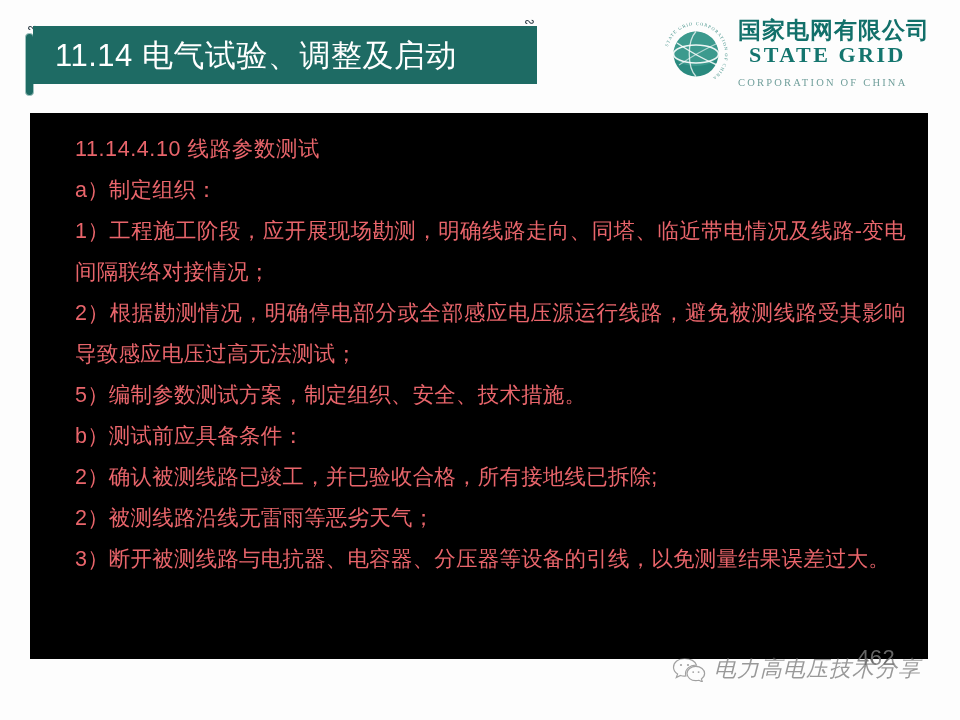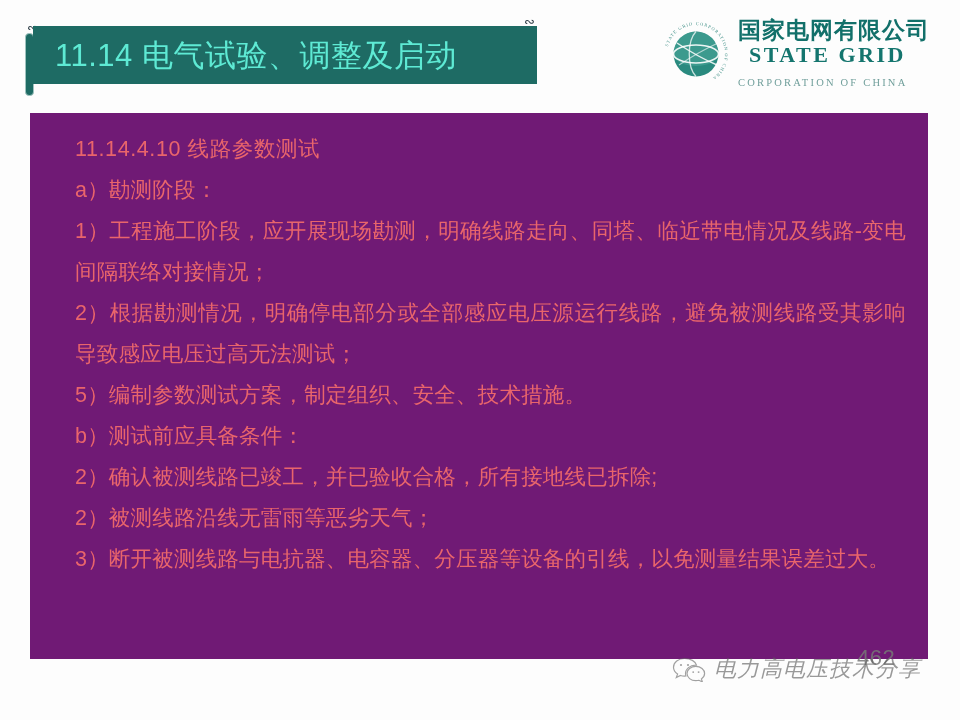--- a/index.html
+++ b/index.html
@@ -29,21 +29,21 @@
     top: 26px;
     width: 504px;
     height: 58px;
     background: #1e6b64;
     display: flex;
     align-items: center;
     box-sizing: border-box;
     padding-left: 22px;
   }
   #title-text {
-    color: #5eead4;
+    color: #ffffff;
     font-size: 31px;
     line-height: 1;
     letter-spacing: 0.5px;
     white-space: nowrap;
     font-weight: 400;
   }
   
   #title-left-bar {
     position: absolute;
     left: 25px;
@@ -117,21 +117,21 @@
     margin-top: 12px;
   }
 
   
   #content-panel {
     position: absolute;
     left: 30px;
     top: 113px;
     width: 898px;
     height: 546px;
-    background: #701a75;
+    background: #000000;
   }
   #content-body {
     position: absolute;
     left: 45px;
     top: 16px;
     right: 22px;
   }
   .para {
     color: #e9656b;
     font-size: 21.5px;
@@ -207,21 +207,21 @@
     <div id="logo-wordmark">
       <span id="logo-cn">国家电网有限公司</span>
       <span id="logo-en">STATE  GRID</span>
       <span id="logo-sub">CORPORATION OF CHINA</span>
     </div>
   </div>
 
   <div id="content-panel">
     <div id="content-body">
       <p class="para heading">11.14.4.10  线路参数测试</p>
-      <p class="para">a）勘测阶段：</p>
+      <p class="para">a）制定组织：</p>
       <p class="para">1）工程施工阶段，应开展现场勘测，明确线路走向、同塔、临近带电情况及线路-变电间隔联络对接情况；</p>
       <p class="para">2）根据勘测情况，明确停电部分或全部感应电压源运行线路，避免被测线路受其影响导致感应电压过高无法测试；</p>
       <p class="para">5）编制参数测试方案，制定组织、安全、技术措施。</p>
       <p class="para">b）测试前应具备条件：</p>
       <p class="para">2）确认被测线路已竣工，并已验收合格，所有接地线已拆除;</p>
       <p class="para">2）被测线路沿线无雷雨等恶劣天气；</p>
       <p class="para">3）断开被测线路与电抗器、电容器、分压器等设备的引线，以免测量结果误差过大。</p>
     </div>
   </div>
 

